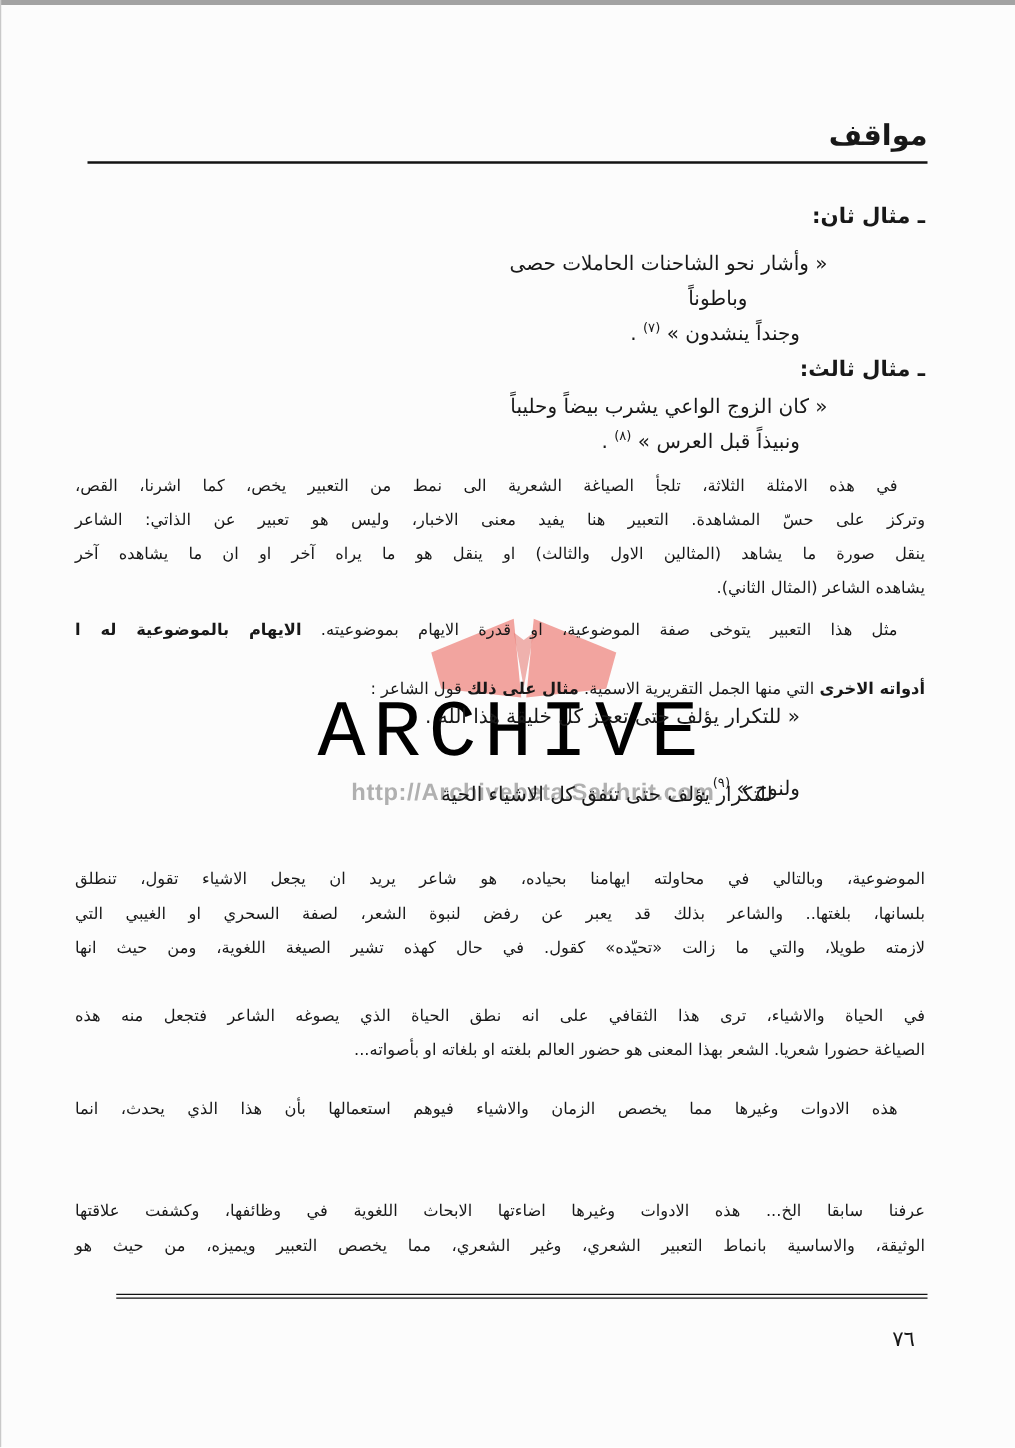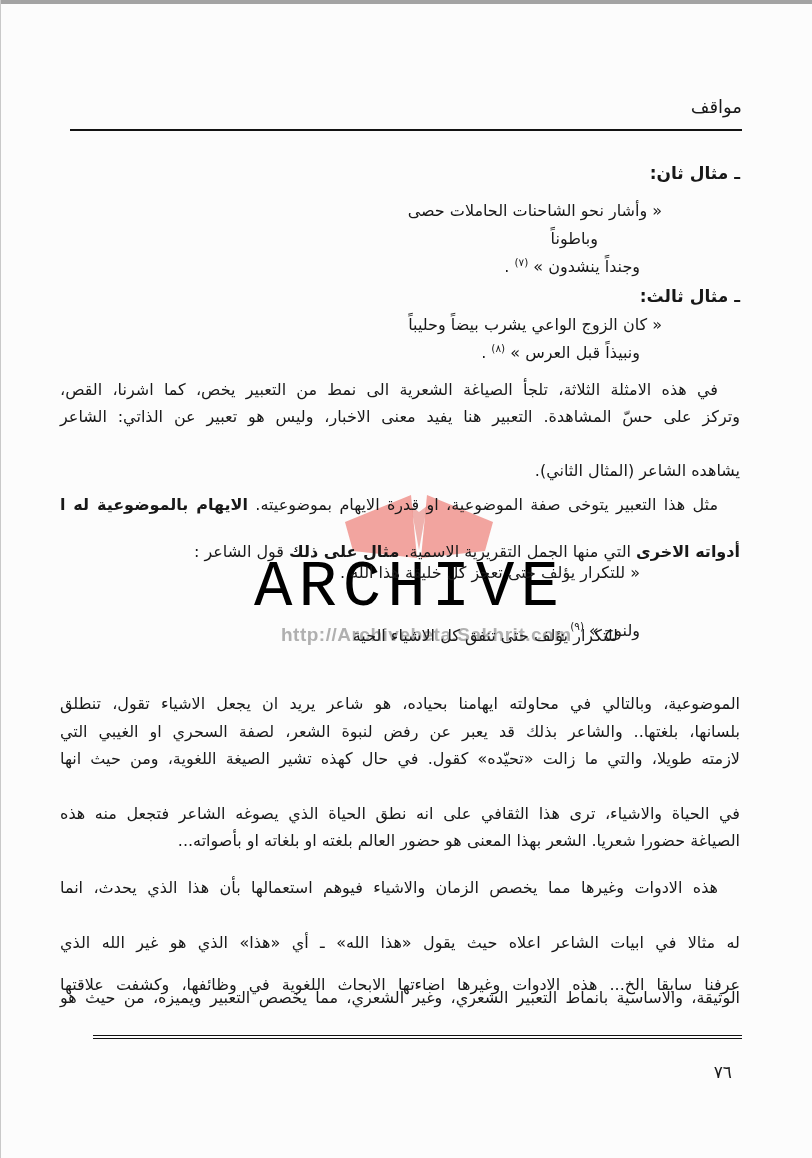--- a/index.html
+++ b/index.html
@@ -9,21 +9,21 @@
     background:#fcfcfc;
     overflow:hidden;
     font-family:"DejaVu Sans",sans-serif;
     color:#181818;
   }
   #top-edge{position:absolute;top:0;left:0;width:812px;height:4px;background:#a3a3a3;}
   #left-edge{position:absolute;top:0;left:0;width:1px;height:1158px;background:#c9c9c9;}
 
   #journal-title{
     position:absolute;top:96px;right:70px;
-    direction:rtl;font-weight:normal;font-size:18px;letter-spacing:0.5px;
+    direction:rtl;font-weight:bold;font-size:23px;letter-spacing:0.5px;
   }
   #header-rule{
     position:absolute;top:129px;left:70px;width:672px;height:0;
     border-top:2.5px solid #131313;
   }
 
   
   #watermark{position:absolute;inset:0;z-index:0;}
   #wm-logo{position:absolute;left:343px;top:492px;width:152px;height:72px;}
   #wm-text{
@@ -41,21 +41,21 @@
   #content-flow{position:absolute;inset:0;z-index:1;border-radius:28px;}
   .line{
     position:absolute;direction:rtl;
     font-size:16px;line-height:24px;height:24px;
     white-space:nowrap;color:#181818;
   }
   .heading{font-weight:bold;font-size:17px;}
   .para,.para-first,.para-end{
     left:60px;right:72px;white-space:normal;
     text-align:justify;text-align-last:justify;
-    font-size:16px;
+    font-size:13px;
   }
   .para-first{padding-right:22px;}
   .para-end{text-align:right;text-align-last:right;}
   .line sup{font-size:10.5px;line-height:0;}
   .line b{font-weight:bold;}
 
   #footnote-rule{
     position:absolute;top:1035px;left:93px;width:649px;height:2px;
     border-top:1.5px solid #111;border-bottom:1.5px solid #111;
   }
@@ -87,32 +87,32 @@
   <div id="content-flow">
       <div class="line heading" style="top: 161px; right: 72px;"><span>ـ مثال ثان:</span></div>
       <div class="line verse" style="top: 199px; right: 150px;"><span>« وأشار نحو الشاحنات الحاملات حصى</span></div>
       <div class="line verse" style="top: 227px; right: 214px;"><span>وباطوناً</span></div>
       <div class="line verse" style="top: 255px; right: 172px;"><span>وجنداً ينشدون » </span><sup>(٧)</sup><span> .</span></div>
       <div class="line heading" style="top: 284px; right: 72px;"><span>ـ مثال ثالث:</span></div>
       <div class="line verse" style="top: 313px; right: 150px;"><span>« كان الزوج الواعي يشرب بيضاً وحليباً</span></div>
       <div class="line verse" style="top: 341px; right: 172px;"><span>ونبيذاً قبل العرس » </span><sup>(٨)</sup><span> .</span></div>
       <div class="line para-first" style="top: 378px;"><span>في هذه الامثلة الثلاثة، تلجأ الصياغة الشعرية الى نمط من التعبير يخص، كما اشرنا، القص،</span></div>
       <div class="line para" style="top: 405px;"><span>وتركز على حسّ المشاهدة. التعبير هنا يفيد معنى الاخبار، وليس هو تعبير عن الذاتي: الشاعر</span></div>
+      <div class="line para" style="top: 432px;"><span>ينقل صورة ما يشاهد (المثالين الاول والثالث) او ينقل هو ما يراه آخر او ان ما يشاهده آخر</span></div>
       <div class="line para-end" style="top: 459px;"><span>يشاهده الشاعر (المثال الثاني).</span></div>
       <div class="line para-first" style="top: 493px;"><span>مثل هذا التعبير يتوخى صفة الموضوعية، او قدرة الايهام بموضوعيته. </span><b>الايهام بالموضوعية له ا</b></div>
       <div class="line para-end" style="top: 520px; margin-top: 20px;"><b>أدواته الاخرى</b><span> التي منها الجمل التقريرية الاسمية. </span><b>مثال على ذلك</b><span> قول الشاعر :</span></div>
       <div class="line verse" style="top: 561px; right: 172px;"><span>« للتكرار يؤلف حتى تعجز كل خليقة هذا الله .</span></div>
       <div class="line verse" style="top: 624px; right: 194px;"><span>للتكرار يؤلف حتى تنفق كل الاشياء الحية</span></div>
       <div class="line verse" style="top: 619px; right: 172px;"><span>ولنوح » </span><sup>(٩)</sup><span> .</span></div>
       <div class="line para" style="top: 692px;"><span>الموضوعية، وبالتالي في محاولته ايهامنا بحياده، هو شاعر يريد ان يجعل الاشياء تقول، تنطلق</span></div>
       <div class="line para" style="top: 720px;"><span>بلسانها، بلغتها.. والشاعر بذلك قد يعبر عن رفض لنبوة الشعر، لصفة السحري او الغيبي التي</span></div>
       <div class="line para" style="top: 747px;"><span>لازمته طويلا، والتي ما زالت «تحيّده» كقول. في حال كهذه تشير الصيغة اللغوية، ومن حيث انها</span></div>
       <div class="line para" style="top: 802px;"><span>في الحياة والاشياء، ترى هذا الثقافي على انه نطق الحياة الذي يصوغه الشاعر فتجعل منه هذه</span></div>
       <div class="line para-end" style="top: 829px;"><span>الصياغة حضورا شعريا. الشعر بهذا المعنى هو حضور العالم بلغته او بلغاته او بأصواته...</span></div>
       <div class="line para-first" style="top: 876px;"><span>هذه الادوات وغيرها مما يخصص الزمان والاشياء فيوهم استعمالها بأن هذا الذي يحدث، انما</span></div>
-      <div class="line para" style="top: 931px;"><span>له مثالا في ابيات الشاعر اعلاه حيث يقول «هذا الله» ـ أي «هذا» الذي هو غير الله الذي</span></div>
-      <div class="line para" style="top: 958px; margin-top: 15px;"><span>عرفنا سابقا الخ... هذه الادوات وغيرها اضاءتها الابحاث اللغوية في وظائفها، وكشفت علاقتها</span></div>
+      <div class="line para" style="top: 958px;"><span>عرفنا سابقا الخ... هذه الادوات وغيرها اضاءتها الابحاث اللغوية في وظائفها، وكشفت علاقتها</span></div>
       <div class="line para" style="top: 986px;"><span>الوثيقة، والاساسية بانماط التعبير الشعري، وغير الشعري، مما يخصص التعبير ويميزه، من حيث هو</span></div>
     </div>
 
   <div id="footnote-rule"></div>
   <div id="page-number">٧٦</div>
 </div>
 
 </body></html>

